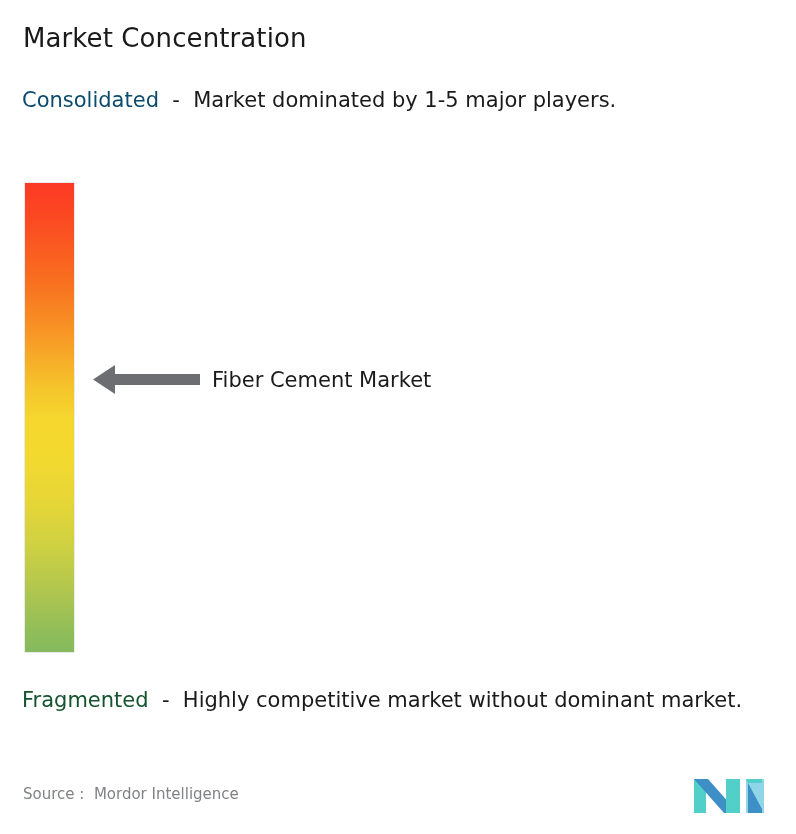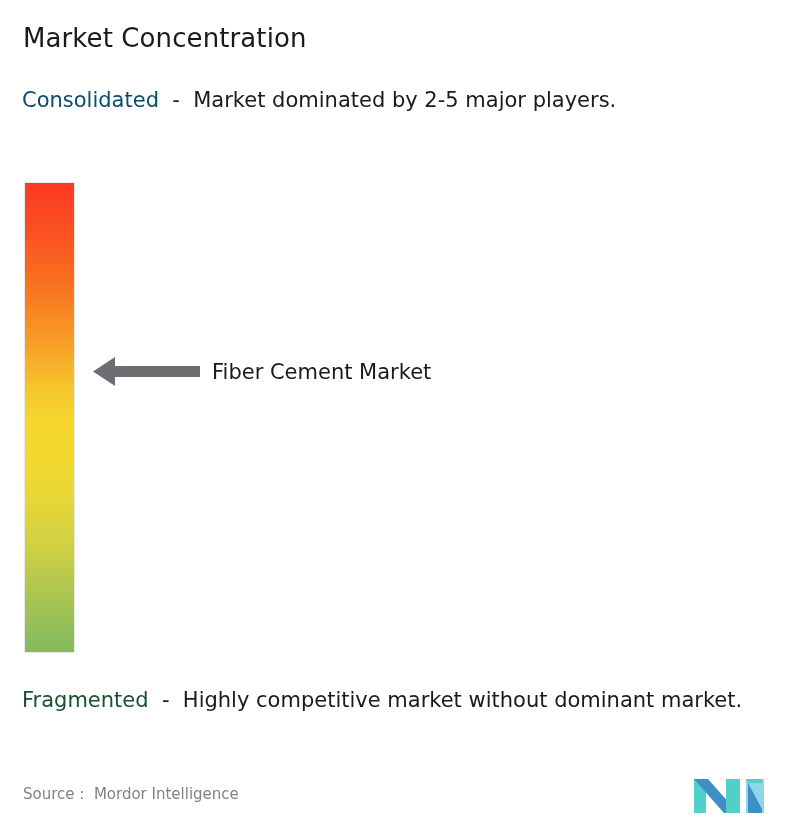--- a/index.html
+++ b/index.html
@@ -87,21 +87,21 @@
         #acc550 88%,
         #8fbd5a 96%,
         #85ba5d 100%);
     box-shadow: 0 0 0 0.6px rgba(180,180,180,0.45);
   }
 
   
   .annotation {
     position: absolute;
     left: 93px;
-    top: 355px;
+    top: 363px;
     display: flex;
     align-items: center;
     justify-content: space-between;
   }
   .arrow-svg {
     display: block;
   }
   .annotation-label {
     font-size: 21px;
     line-height: 26px;
@@ -129,21 +129,21 @@
   }
 </style>
 </head>
 <body>
 
 <div class="page">
 
   <div class="title">Market Concentration</div>
 
   <div class="caption-top">
-    <span class="kw-consolidated">Consolidated</span><span class="caption-sep">  -  </span><span>Market dominated by 2-5 major players.</span>
+    <span class="kw-consolidated">Consolidated</span><span class="caption-sep">  -  </span><span>Market dominated by 1-5 major players.</span>
   </div>
 
   <div class="bar"></div>
 
   <div class="annotation">
     <span>
       <svg class="arrow-svg" width="107" height="33" viewBox="0 0 107 33" xmlns="http://www.w3.org/2000/svg">
         <polygon points="0,16.5 22,2 22,11 107,11 107,22 22,22 22,31" fill="#6D6E71"></polygon>
       </svg>
     </span>

